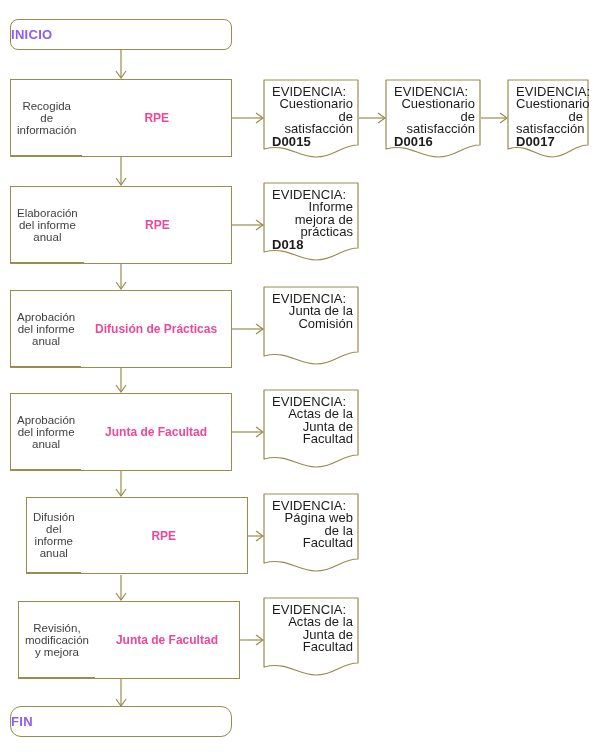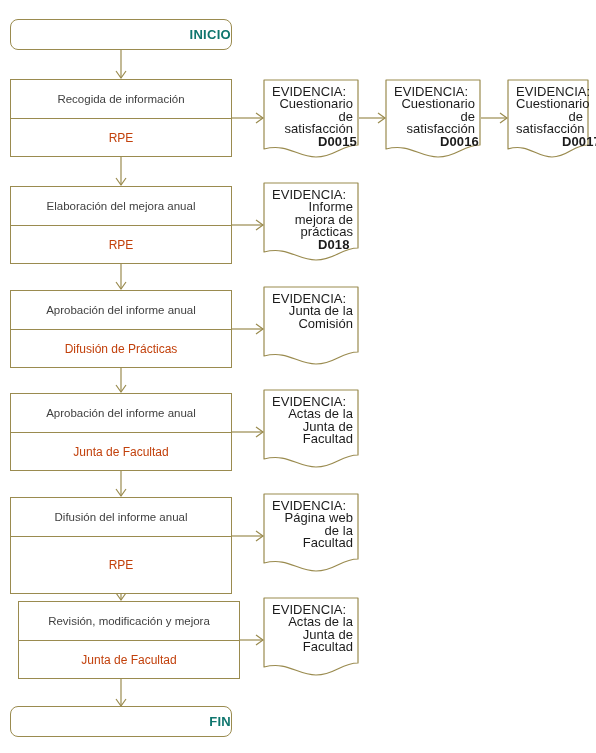--- a/index.html
+++ b/index.html
@@ -30,56 +30,56 @@
 
   
   .terminator {
     position: absolute;
     box-sizing: border-box;
     border: 1px solid #9a8b4f;
     border-radius: 8px;
     background: #ffffff;
     display: flex;
     align-items: center;
-    justify-content: flex-end;
+    justify-content: flex-start;
     font-size: 13px;
     font-weight: bold;
-    color: #0f766e;
+    color: #8b5cf6;
     letter-spacing: 0.3px;
   }
 
   
   .process {
     position: absolute;
     box-sizing: border-box;
     border: 1px solid #9a8b4f;
     background: #ffffff;
     display: flex;
-    flex-direction: column;
+    flex-direction: row;
   }
   .process .band-title {
     flex: 0 0 39px;
     box-sizing: border-box;
     border-bottom: 1px solid #9a8b4f;
     display: flex;
     align-items: center;
     justify-content: center;
     font-size: 11.5px;
     color: #3f3f3f;
     text-align: center;
     padding: 0 6px;
   }
   .process .band-role {
     flex: 1 1 auto;
     display: flex;
     align-items: center;
     justify-content: center;
     font-size: 12px;
-    font-weight: normal;
-    color: #c2410c;
+    font-weight: bold;
+    color: #ec4899;
     text-align: center;
     padding: 0 6px;
   }
 
   
   .evidence {
     position: absolute;
   }
   .evidence svg {
     position: absolute;
@@ -101,21 +101,20 @@
     display: block;
   }
   .evidence .ev-desc {
     display: block;
     text-align: right;
   }
   .evidence .ev-code {
     display: block;
     font-weight: bold;
     letter-spacing: 0.1px;
-    margin-left: 46px;
   }
   .evidence .ev-code:empty {
     display: none;
   }
 </style>
 </head>
 <body>
 
 <div id="canvas">
 
@@ -166,45 +165,45 @@
   <div class="terminator" style="left:10px; top:19px; width:222px; height:31px;">
     <span>INICIO</span>
   </div>
 
   <div class="process" style="left:10px; top:79px; width:222px; height:78px;">
     <div class="band-title">Recogida de información</div>
     <div class="band-role">RPE</div>
   </div>
 
   <div class="process" style="left:10px; top:186px; width:222px; height:78px;">
-    <div class="band-title">Elaboración del mejora anual</div>
+    <div class="band-title">Elaboración del informe anual</div>
     <div class="band-role">RPE</div>
   </div>
 
   <div class="process" style="left:10px; top:290px; width:222px; height:78px;">
     <div class="band-title">Aprobación del informe anual</div>
     <div class="band-role">Difusión de Prácticas</div>
   </div>
 
   <div class="process" style="left:10px; top:393px; width:222px; height:78px;">
     <div class="band-title">Aprobación del informe anual</div>
     <div class="band-role">Junta de Facultad</div>
   </div>
 
-  <div class="process" style="left:10px; top:497px; width:222px; height:97px;">
+  <div class="process" style="left:26px; top:497px; width:222px; height:77px;">
     <div class="band-title">Difusión del informe anual</div>
     <div class="band-role">RPE</div>
   </div>
 
   <div class="process" style="left:10px; top:601px; width:222px; height:78px;margin-left:8px;">
     <div class="band-title">Revisión, modificación y mejora</div>
     <div class="band-role">Junta de Facultad</div>
   </div>
 
-  <div class="terminator" style="left:10px; top:706px; width:222px; height:31px;">
+  <div class="terminator" style="left:10px; top:706px; width:222px; height:31px;border-radius:11px;">
     <span>FIN</span>
   </div>
 
   <div class="evidence" style="left:263px; top:79px; width:96px; height:80px;">
     <svg width="96" height="80" viewBox="0 0 96 80" xmlns="http://www.w3.org/2000/svg">
       <path d="M1,1 L95,1 L95,66 C78,66 72,78 53,78 C34,78 25,64 1,70 Z" fill="#ffffff" stroke="#9a8b4f" stroke-width="1.2" stroke-linejoin="round"></path>
     </svg>
     <div class="ev-text">
       <span class="ev-label">EVIDENCIA:</span>
       <span class="ev-desc">Cuestionario de satisfacción</span>

